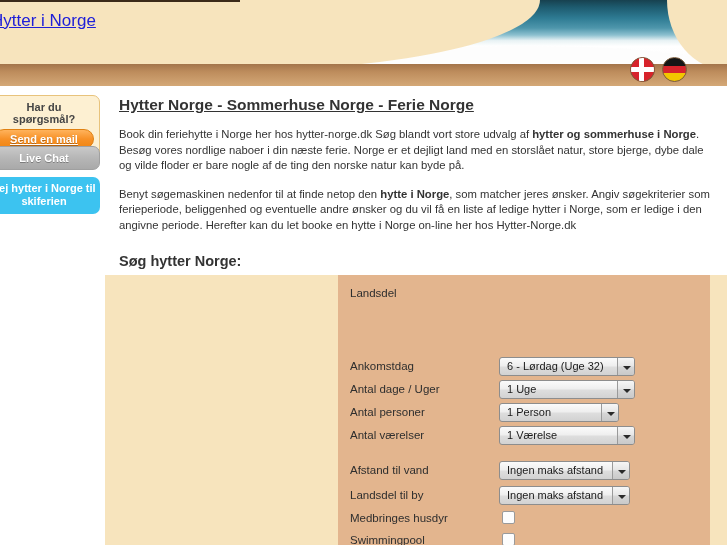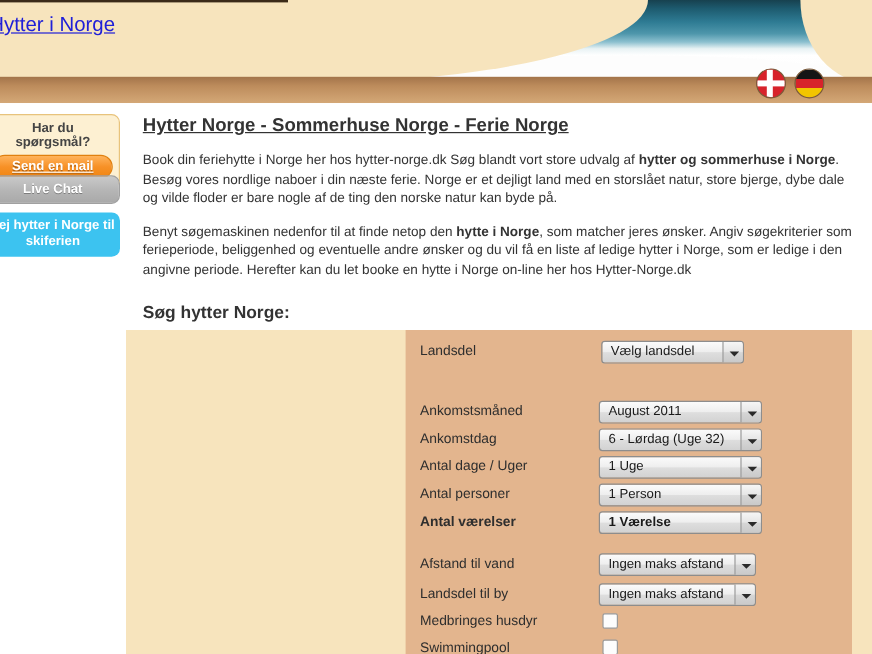--- a/index.html
+++ b/index.html
@@ -319,54 +319,43 @@
 
     <h2 id="search-title">Søg hytter Norge:</h2>
   </div>
 
   <div id="panel">
 
 
     <div class="panel-form" id="form-area">
         <div class="row" style="top: 9px;">
           <div class="lbl">Landsdel</div>
-          <div class="sel" style="left: 151px; width: 119px;">
-            <div class="sel-text">Vælg landsdel</div>
-            <div class="sel-arrow"></div>
-          </div>
-        </div>
-        <div class="row" style="top: 59px;">
-          <div class="lbl">Ankomstsmåned</div>
-          <div class="sel" style="left: 149px; width: 136px;">
-            <div class="sel-text">August 2011</div>
-            <div class="sel-arrow"></div>
-          </div>
         </div>
         <div class="row" style="top: 82px;">
           <div class="lbl">Ankomstdag</div>
           <div class="sel" style="left: 149px; width: 136px;">
             <div class="sel-text">6 - Lørdag (Uge 32)</div>
             <div class="sel-arrow"></div>
           </div>
         </div>
         <div class="row" style="top: 105px;">
           <div class="lbl">Antal dage / Uger</div>
           <div class="sel" style="left: 149px; width: 136px;">
             <div class="sel-text">1 Uge</div>
             <div class="sel-arrow"></div>
           </div>
         </div>
         <div class="row" style="top: 128px;">
           <div class="lbl">Antal personer</div>
-          <div class="sel" style="left: 149px; width: 136px;">
+          <div class="sel" style="left: 149px; width: 120px;">
             <div class="sel-text">1 Person</div>
             <div class="sel-arrow"></div>
           </div>
         </div>
-        <div class="row" style="top: 151px; font-weight: bold;">
+        <div class="row" style="top: 151px;">
           <div class="lbl">Antal værelser</div>
           <div class="sel" style="left: 149px; width: 136px;">
             <div class="sel-text">1 Værelse</div>
             <div class="sel-arrow"></div>
           </div>
         </div>
         <div class="row" style="top: 186px;">
           <div class="lbl">Afstand til vand</div>
           <div class="sel" style="left: 149px; width: 131px;">
             <div class="sel-text">Ingen maks afstand</div>

